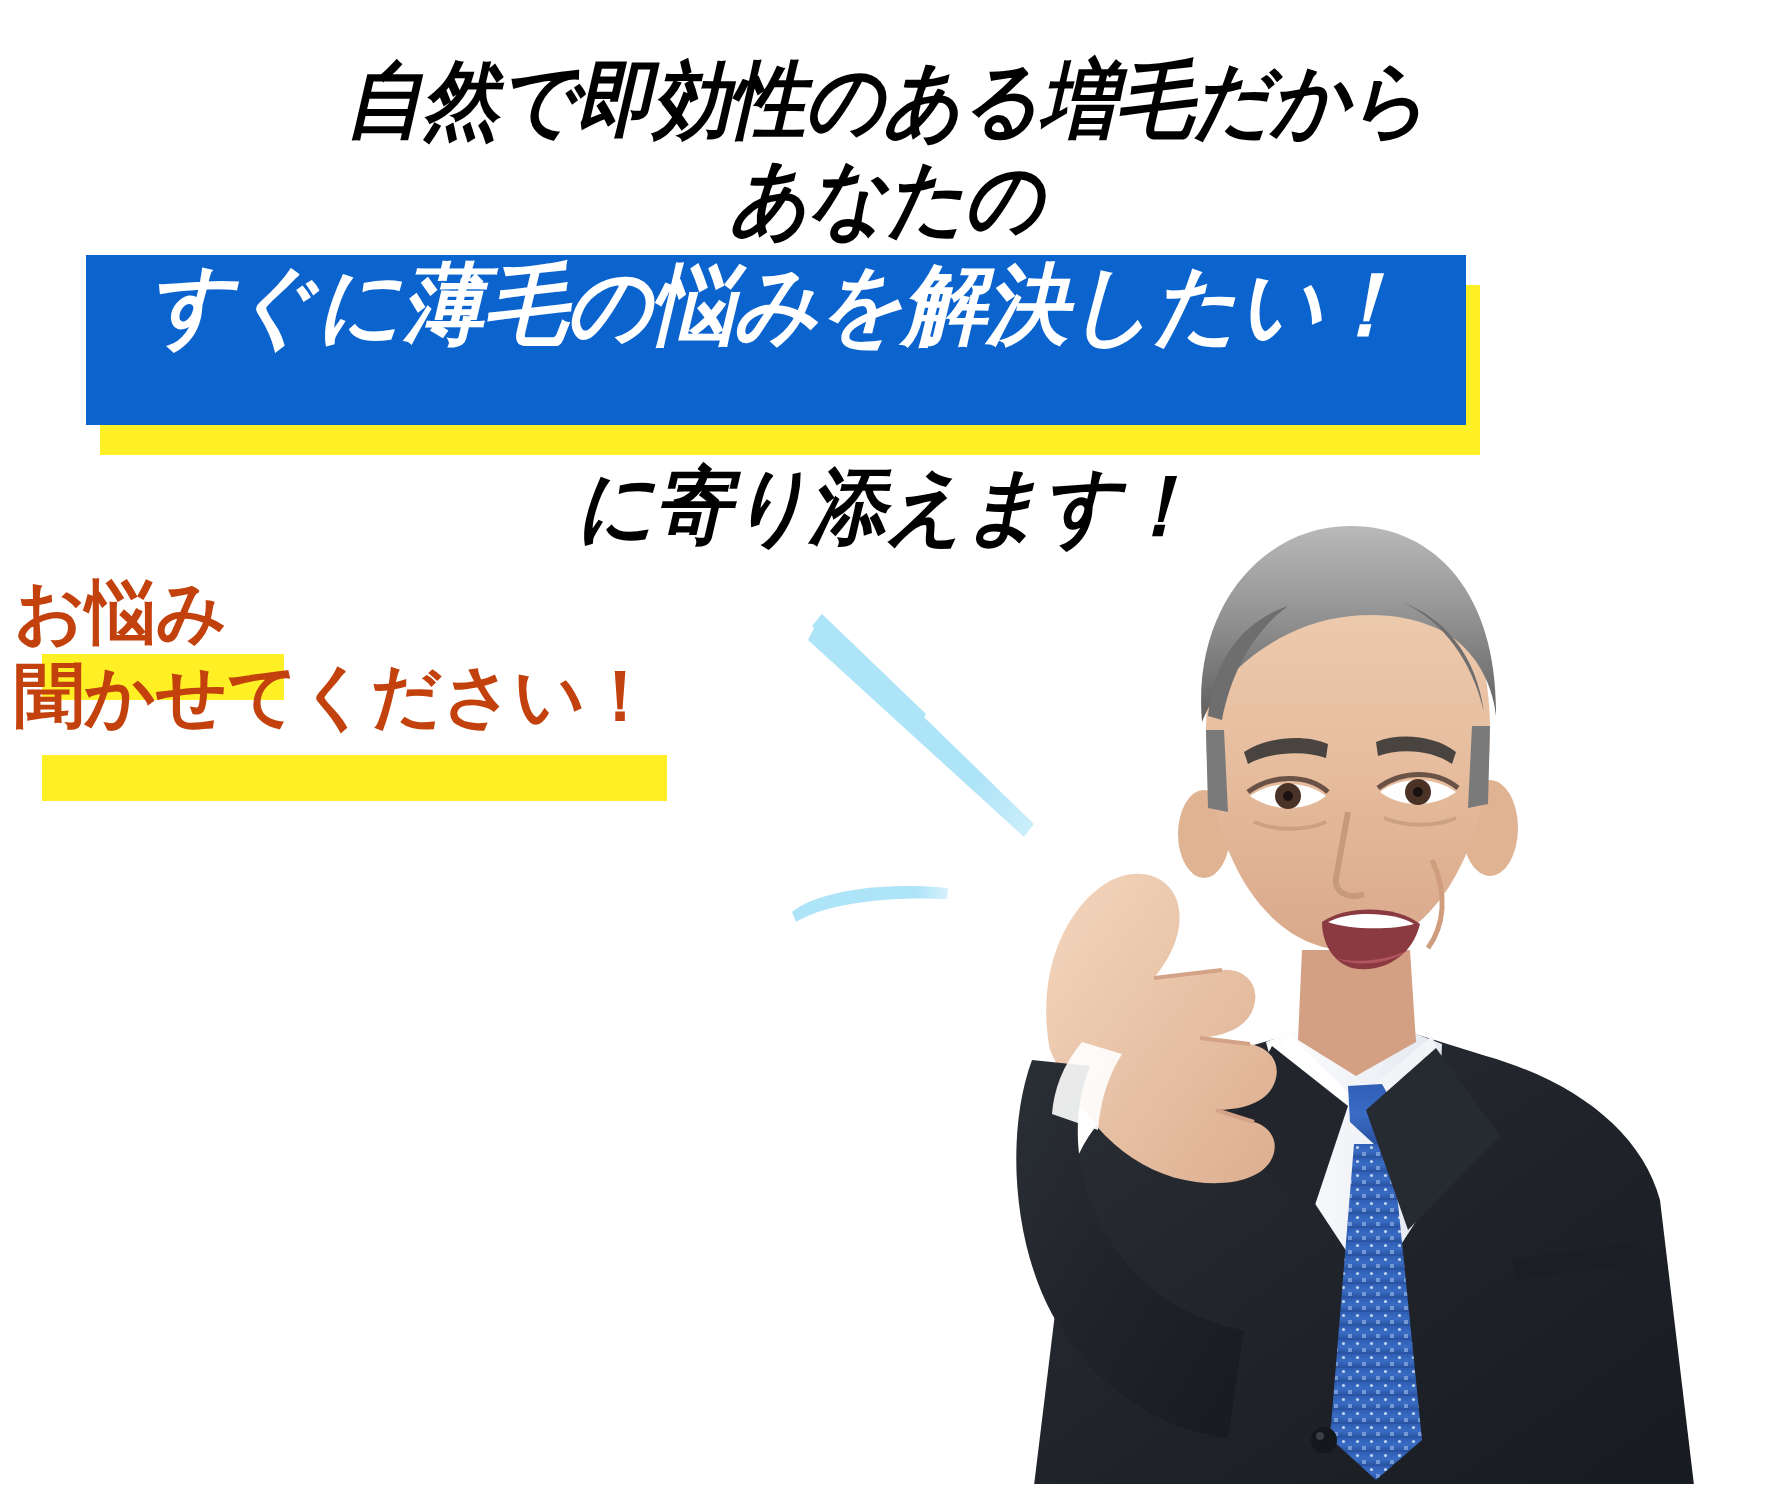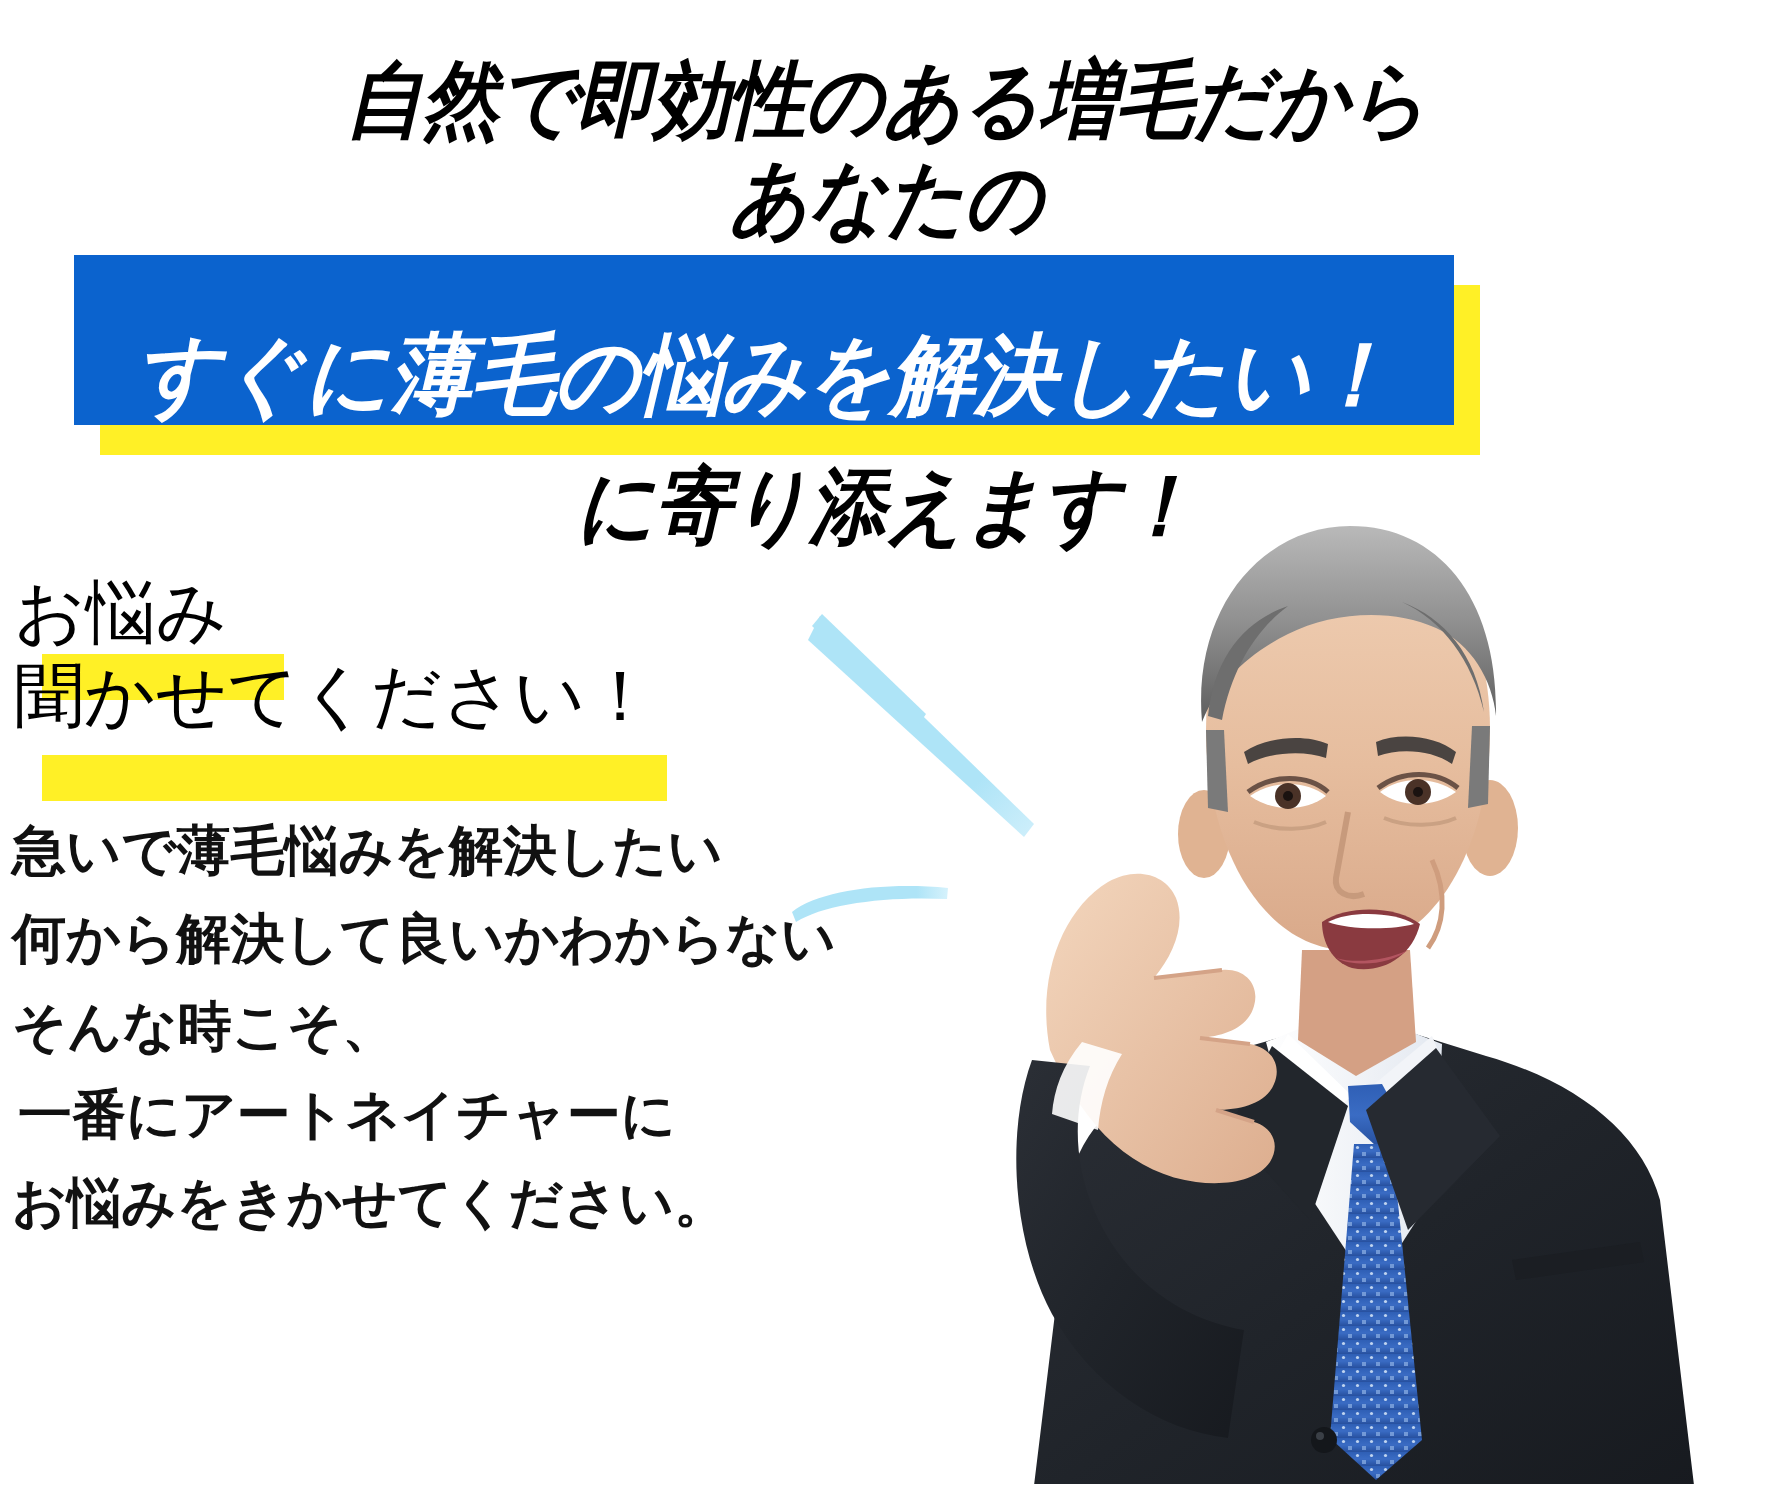--- a/index.html
+++ b/index.html
@@ -22,42 +22,42 @@
   #headline-line-1 { top:52px;  font-size:84px; line-height:96px; }
   #headline-line-2 { top:150px; font-size:84px; line-height:96px; }
 
   
   #banner-wrap { position:absolute; left:70px; top:255px; width:1400px; height:200px; }
   #banner-shadow {
     position:absolute; left:30px; top:30px; width:1380px; height:170px;
     background:#FFF026;
   }
   #banner-blue {
-    position:absolute; left:4px; top:0; width:1380px; height:170px;
+    position:absolute; left:16px; top:0; width:1380px; height:170px;
     background:#0B63CE;
-    display:flex; align-items:flex-end; justify-content:center;
+    display:flex; align-items:flex-start; justify-content:center;
   }
   #banner-text {
     color:#ffffff; font-weight:900; font-style:italic;
     font-size:88px; line-height:100px; letter-spacing:-1px; white-space:nowrap;
     transform:scaleX(0.95);
   }
 
   
   #subheadline {
     position:absolute; left:0; top:458px; width:1772px; text-align:center;
     color:#000; font-weight:900; font-style:italic;
     font-size:84px; line-height:96px; letter-spacing:-1px; white-space:nowrap;
     transform:scaleX(0.92);
   }
 
   
   #left-col { position:absolute; left:12px; top:570px; width:880px; }
 
-  .lead-line { position:relative; color:#000000; font-weight:400; font-size:70px; line-height:84px; white-space:nowrap; }
+  .lead-line { position:relative; color:#c2410c; font-weight:700; font-size:70px; line-height:84px; white-space:nowrap; }
   #lead-line-1 { margin-left:2px; }
   #lead-line-2 { margin-left:2px; margin-top:0; }
 
   .hl-bar { position:absolute; background:#FFF026; z-index:0; }
   #hl-bar-1 { left:30px;  top:84px;  width:242px; height:46px; }
   #hl-bar-2 { left:30px;  top:185px; width:625px; height:46px; }
   .lead-text { position:relative; z-index:2; }
 
   
   #body-copy { position:absolute; left:12px; top:806px; width:900px; }
@@ -96,27 +96,20 @@
     <div class="hl-bar" id="hl-bar-2"></div>
 
     <div class="lead-line" id="lead-line-1">
       <span class="lead-text">お悩み</span>
     </div>
     <div class="lead-line" id="lead-line-2">
       <span class="lead-text">聞かせてください！</span>
     </div>
   </div>
 
-  <div id="body-copy">
-    <div class="body-line">急いで薄毛悩みを解決したい</div>
-    <div class="body-line">何から解決して良いかわからない</div>
-    <div class="body-line">そんな時こそ、</div>
-    <div class="body-line indent">一番にアートネイチャーに</div>
-    <div class="body-line">お悩みをきかせてください。</div>
-  </div>
 
   <svg id="stroke-long" viewBox="0 0 240 246">
     <defs>
       <linearGradient id="sg1" x1="0" y1="0" x2="1" y2="1">
         <stop offset="0" stop-color="#AEE4F7"></stop>
         <stop offset="0.75" stop-color="#AEE4F7"></stop>
         <stop offset="1" stop-color="#CFEFFB"></stop>
       </linearGradient>
     </defs>
     <path d="M2,44 L14,20 L228,228 L218,241 Z" fill="url(#sg1)"></path>

